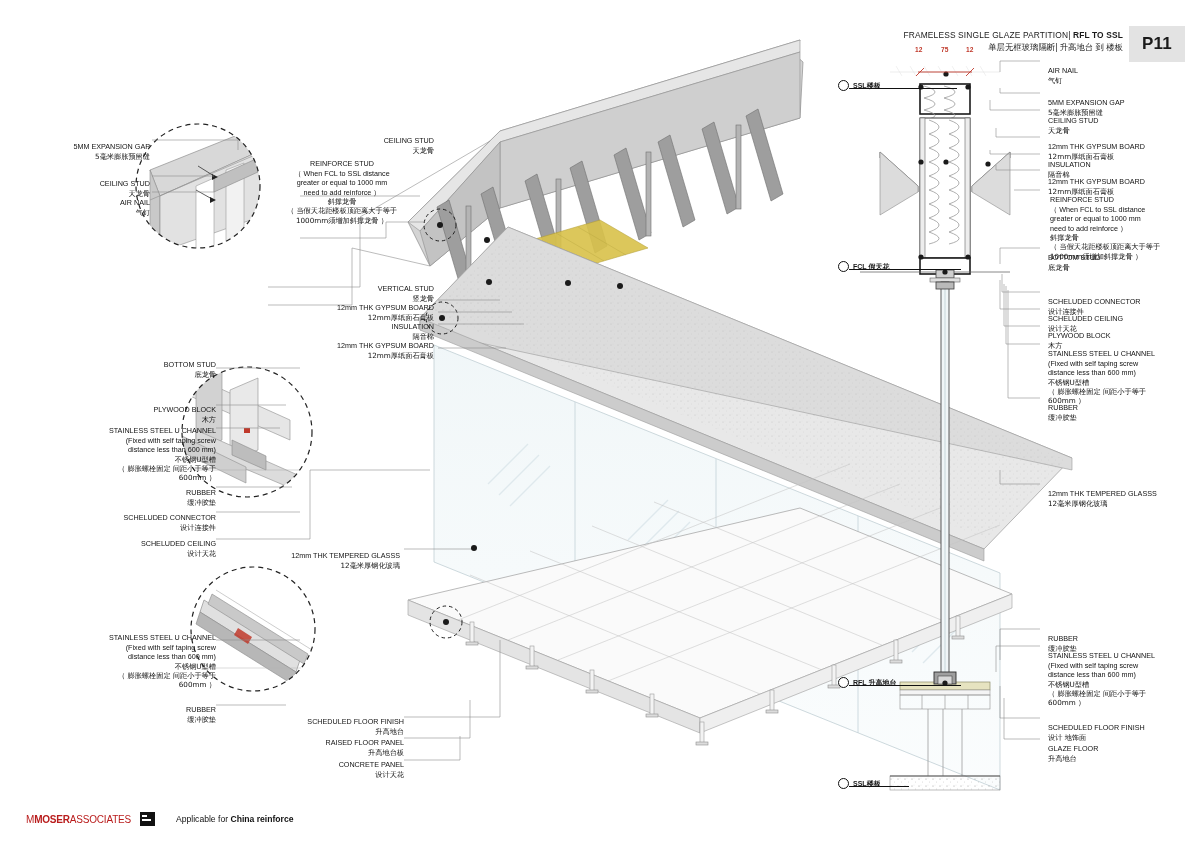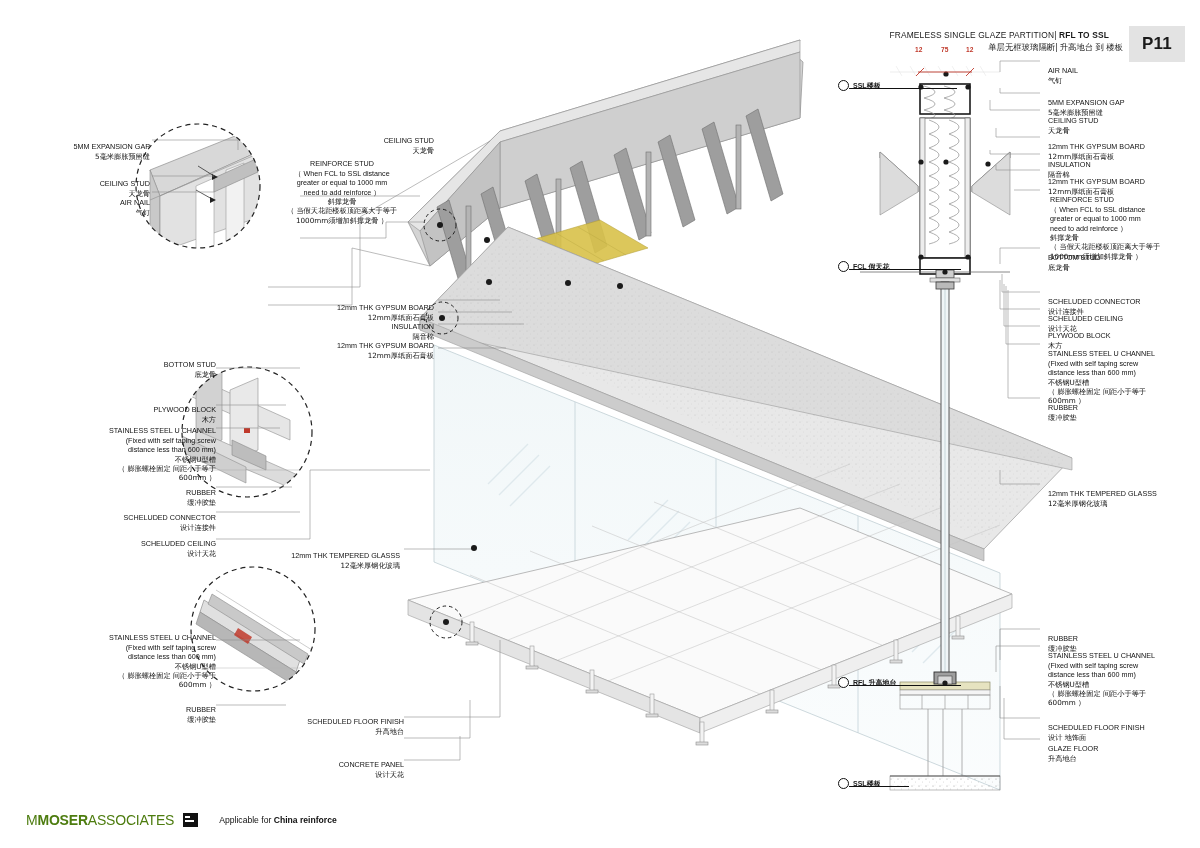--- a/index.html
+++ b/index.html
@@ -6,21 +6,21 @@
   html,body { background:#ffffff; }
   body {
     width:1200px; height:848px; position:relative; overflow:hidden;
     font-family:"Liberation Sans","DejaVu Sans",sans-serif;
     color:#1a1a1a;
   }
   .sheet { position:absolute; inset:0; }
 
   
   .title-block { position:absolute; left:915px; top:30px; width:270px; height:32px; }
-  .title-en { position:absolute; right:76px; top:0px; font-size:8.4px; letter-spacing:.15px;
+  .title-en { position:absolute; right:62px; top:0px; font-size:8.4px; letter-spacing:.15px;
               white-space:nowrap; text-align:right; width:220px;margin-left:22px; }
   .title-en .b { font-weight:bold; }
   .title-cn { position:absolute; right:62px; top:12px; font-size:8.4px; white-space:nowrap;
               text-align:right; width:220px; }
   .title-cn .b { font-weight:normal; }
   .page-tag { position:absolute; right:0px; top:-4px; width:56px; height:36px; background:#e3e3e3;
               display:flex; align-items:center; justify-content:center;
               font-size:17px; font-weight:bold; letter-spacing:.3px; }
 
   
@@ -28,21 +28,21 @@
   .ann.r { text-align:right; }
   .ann.l { text-align:left; }
   .ann.c { text-align:center; }
   .ann .cn { font-family:"DejaVu Sans","Liberation Sans",sans-serif; font-size:7.2px; }
 
   svg { display:block; }
   .svgwrap { position:absolute; left:0; top:0; width:1200px; height:848px; pointer-events:none; }
 
   
   .footer { position:absolute; left:26px; top:812px; display:flex; align-items:center; gap:9px; }
-  .logo { font-size:14px; letter-spacing:-0.2px; color:#4d7c0f; }
+  .logo { font-size:10px; letter-spacing:-0.2px; color:#b91c1c; }
   .logo .lt { font-weight:bold; }
   .logo .nm { font-weight:normal; }
   .logo-mark { width:15px; height:14px; background:#111; position:relative; }
   .logo-mark::after{ content:""; position:absolute; left:2px; top:3px; width:5px; height:2px; background:#fff;}
   .logo-mark::before{ content:""; position:absolute; left:2px; top:7px; width:9px; height:2px; background:#fff;}
   .applic { font-size:8.6px; color:#111; margin-left:12px; }
   .applic b { font-weight:bold; }
 
   
   .lvl { position:absolute; display:flex; align-items:center; }
@@ -435,36 +435,42 @@
   </div>
   <div class="ann c" style="left:250px; top:150px; width:184px;">
     <div>REINFORCE STUD
 （ When FCL to SSL distance
 greater or equal to 1000 mm
 need to add reinforce ）</div><div class="cn">斜撑龙骨
 （ 当假天花距楼板顶距离大于等于
 1000mm须增加斜撑龙骨 ）</div>
   </div>
 
+  <div class="ann r" style="left:250px; top:275px; width:184px;">
+    <div>VERTICAL  STUD</div><div class="cn">竖龙骨</div>
+  </div>
   <div class="ann r" style="left:250px; top:294px; width:184px;">
     <div>12mm THK GYPSUM BOARD</div><div class="cn">12mm厚纸面石膏板</div>
   </div>
   <div class="ann r" style="left:250px; top:313px; width:184px;">
     <div>INSULATION</div><div class="cn">隔音棉</div>
   </div>
   <div class="ann r" style="left:250px; top:332px; width:184px;">
     <div>12mm THK GYPSUM BOARD</div><div class="cn">12mm厚纸面石膏板</div>
   </div>
 
   <div class="ann r" style="left:250px; top:542px; width:150px;">
     <div>12mm THK TEMPERED GLASSS</div><div class="cn">12毫米厚钢化玻璃</div>
   </div>
 
   <div class="ann r" style="left:256px; top:708px; width:148px;">
     <div>SCHEDULED FLOOR FINISH</div><div class="cn">升高地台</div>
+  </div>
+  <div class="ann r" style="left:256px; top:729px; width:148px;">
+    <div>RAISED FLOOR PANEL</div><div class="cn">升高地台板</div>
   </div>
   <div class="ann r" style="left:256px; top:751px; width:148px;">
     <div>CONCRETE PANEL</div><div class="cn">设计天花</div>
   </div>
 
   <div class="ann l" style="left:1048px; top:57px; width:150px;">
     <div>AIR NAIL</div><div class="cn">气钉</div>
   </div>
   <div class="ann l" style="left:1048px; top:89px; width:150px;">
     <div>5MM EXPANSION GAP</div><div class="cn">5毫米膨胀预留缝</div>

